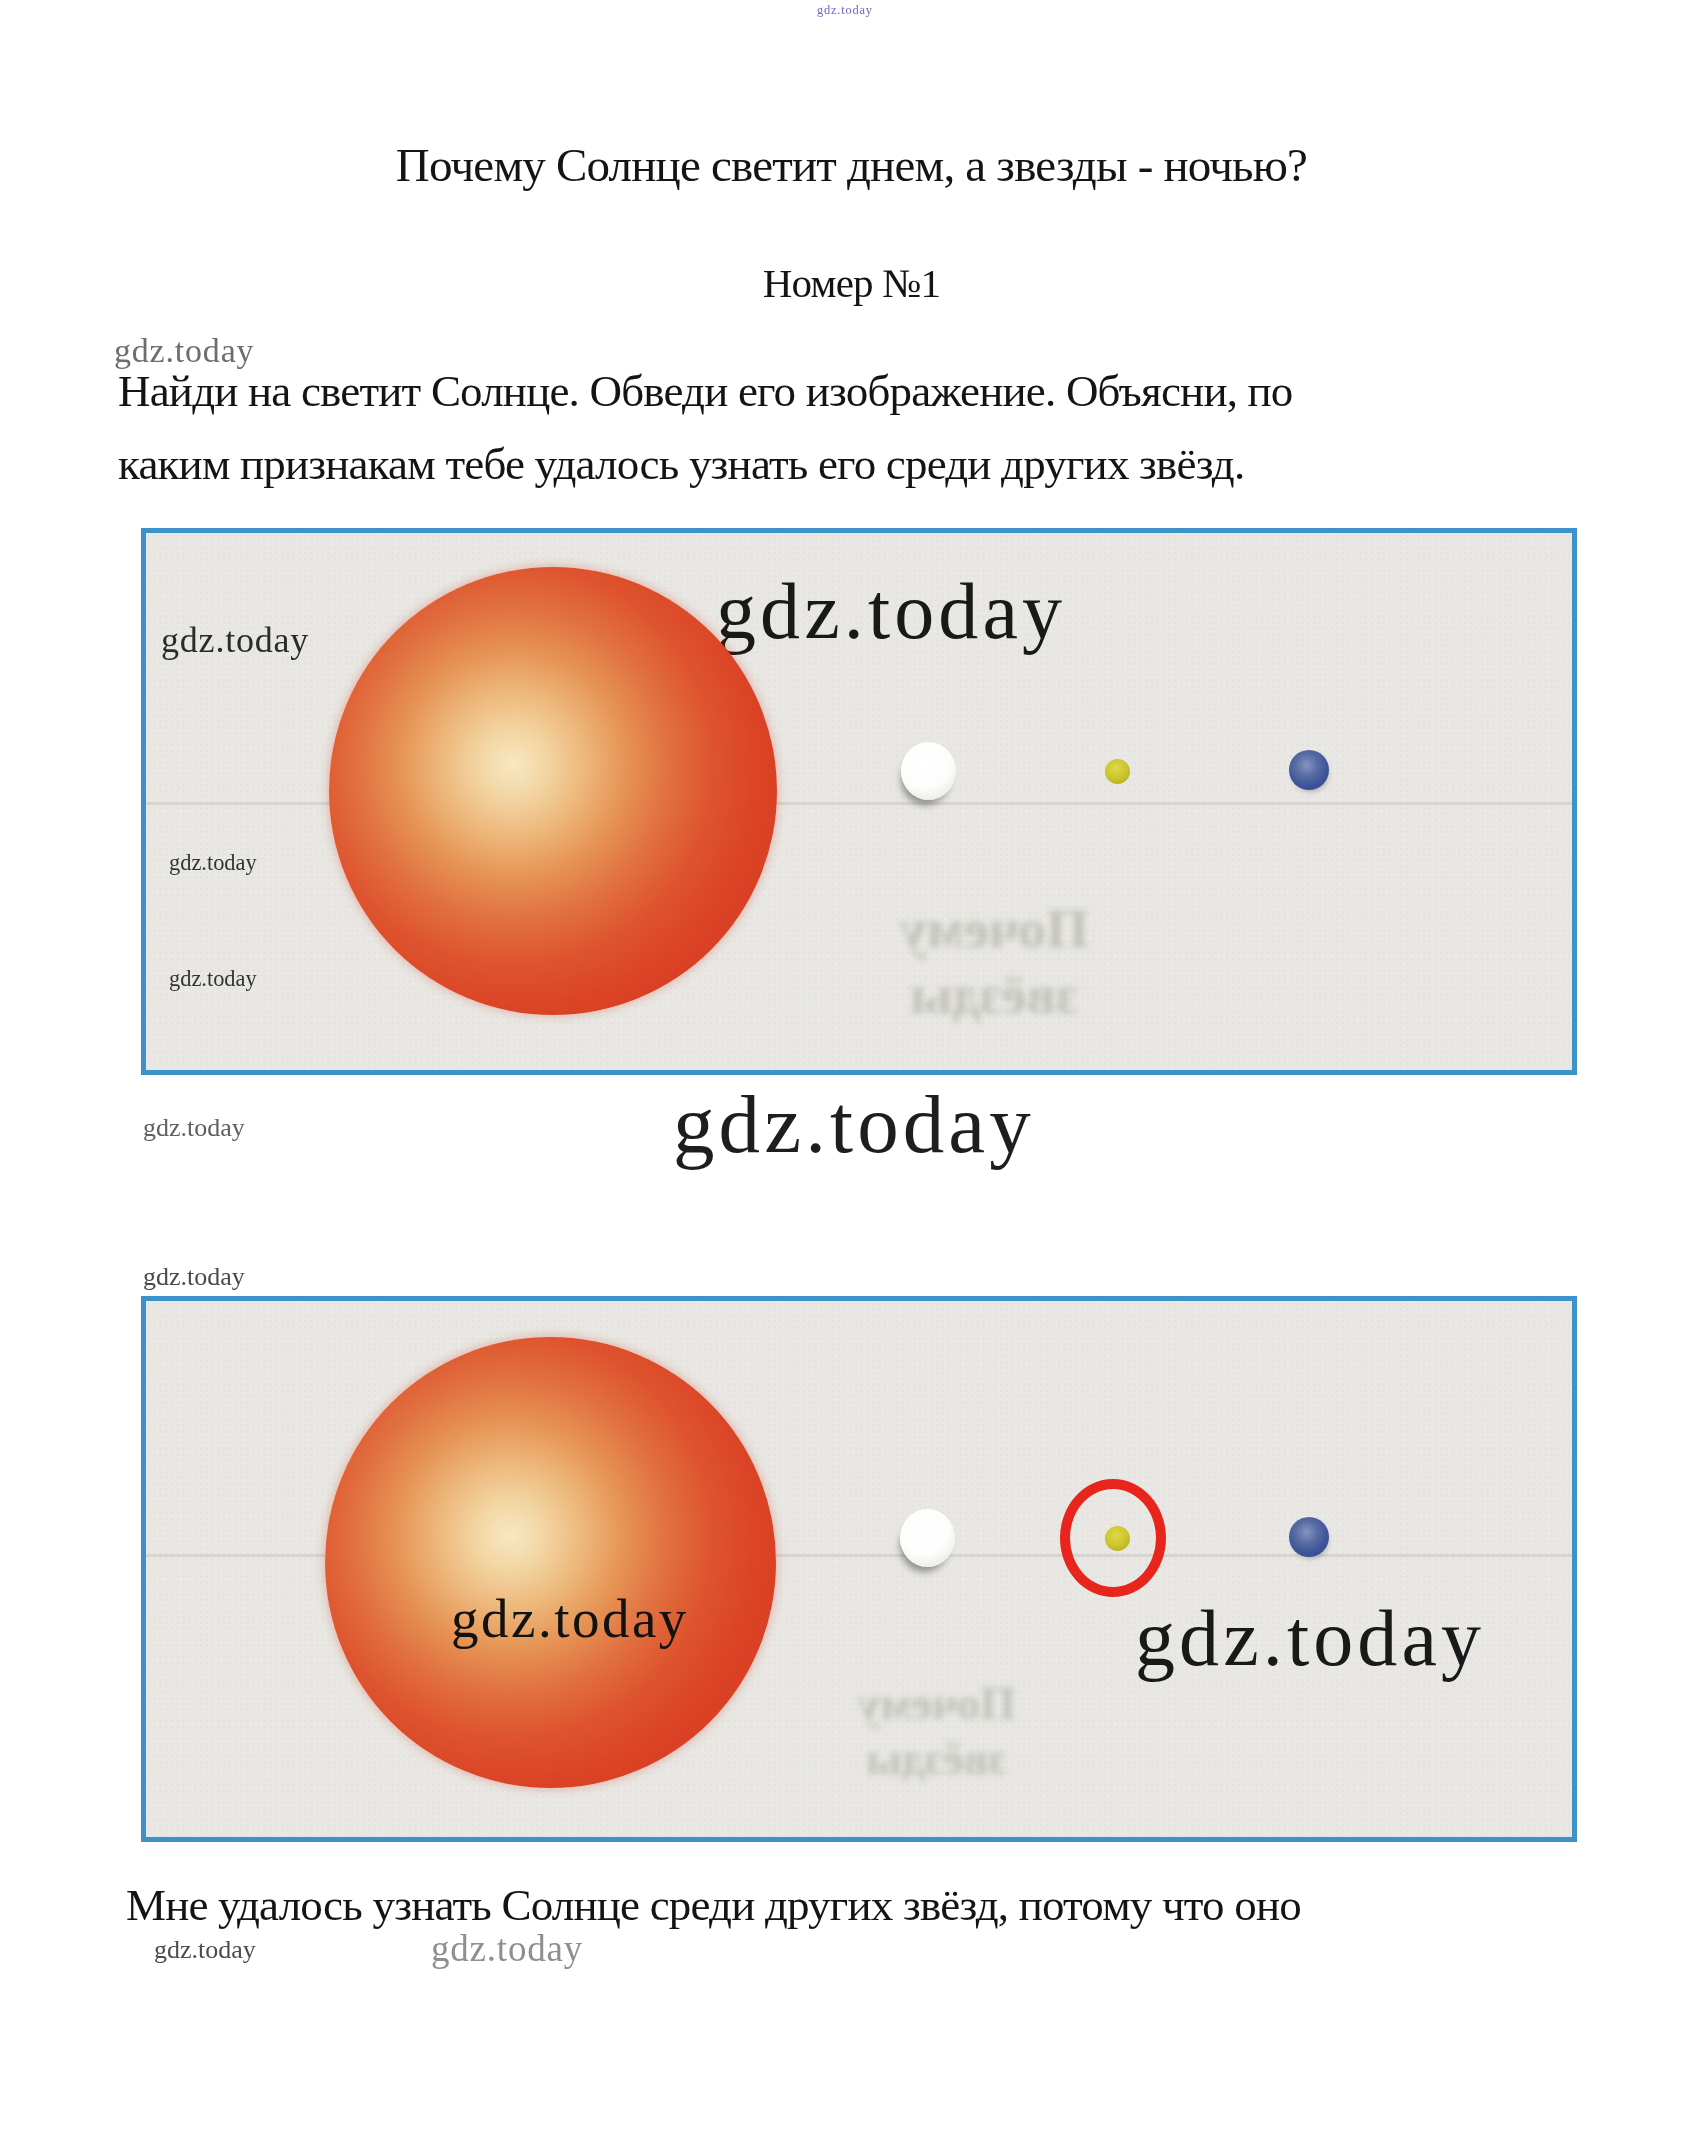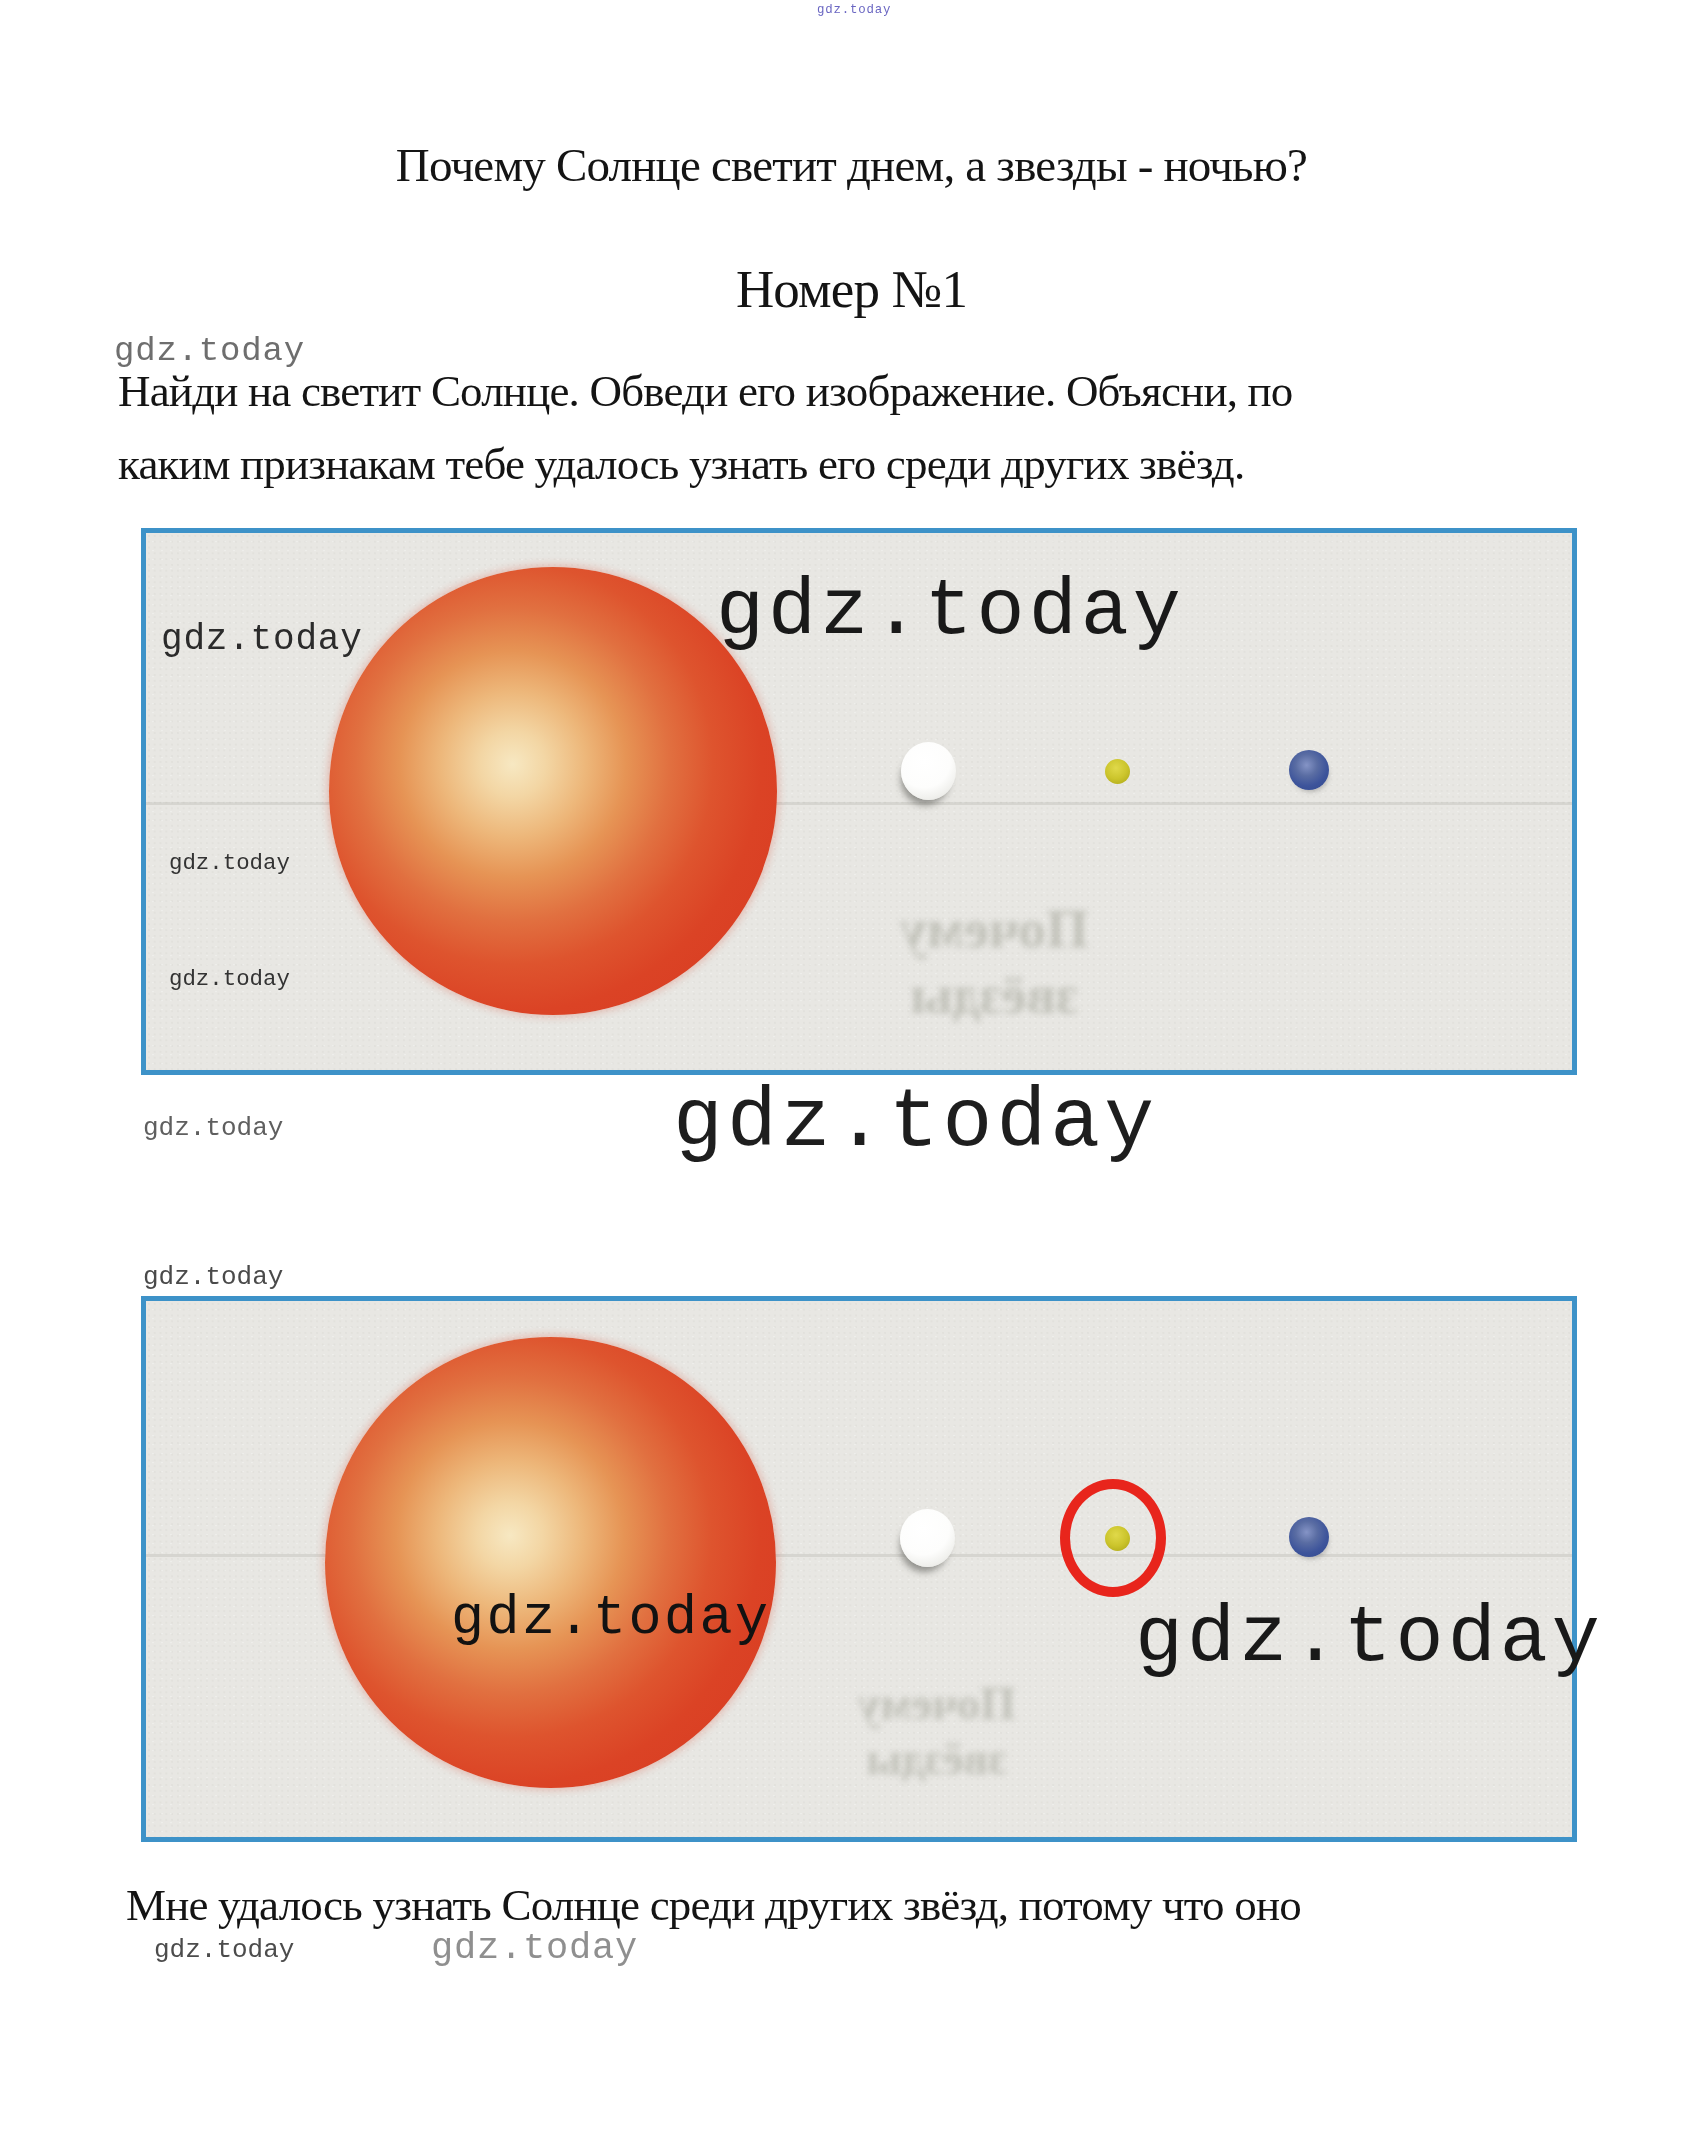--- a/index.html
+++ b/index.html
@@ -3,21 +3,21 @@
 <meta charset="utf-8">
 <style>
   html,body{margin:0;padding:0;background:#ffffff;}
   .page{
     position:relative;width:1703px;height:2151px;background:#ffffff;overflow:hidden;
     font-family:"Liberation Serif", serif;color:#151515;
   }
   .abs{position:absolute;}
   .serif{font-family:"Liberation Serif", serif;color:#141414;letter-spacing:-0.8px;white-space:nowrap;}
   .center{left:0;right:0;text-align:center;}
-  .wm{font-family:Liberation Mono, monospace;font-weight:300;white-space:nowrap;}
+  .wm{font-family:Liberation Serif, serif;font-weight:300;white-space:nowrap;}
 
   
   .figure-box{
     box-sizing:border-box;
     border:5.8px solid var(--box_border,#3d92c8);
     background-color:var(--box_background,#e8e7e3);
     background-image:
       radial-gradient(rgba(120,120,105,0.055) 0.8px, transparent 1.1px),
       radial-gradient(rgba(255,255,255,0.6) 0.8px, transparent 1px);
     background-size:5.8px 5.8px, 9px 9px;
@@ -61,21 +61,21 @@
 </style>
 </head>
 <body>
 
 <div class="page">
 
   <div class="abs wm" style="left:817px;top:2.5px;font-size:12.4px;color:#6a66c2;letter-spacing:0.8px;">gdz.today</div>
 
   <div class="abs serif center" style="top:138px;font-size:47px;">Почему Солнце светит днем, а звезды - ночью?</div>
 
-  <div class="abs serif center" style="top:259px;font-size:53px;">Номер №1</div>
+  <div class="abs serif center" style="top:259px;font-size:41px;">Номер №1</div>
 
   <div class="abs wm" style="left:114px;top:332px;font-size:34px;color:#6e6e6e;letter-spacing:0.8px;">gdz.today</div>
 
   <div class="abs serif" style="left:118px;top:365px;font-size:45px;">Найди на светит Солнце. Обведи его изображение. Объясни, по</div>
   <div class="abs serif" style="left:118px;top:438px;font-size:45px;">каким признакам тебе удалось узнать его среди других звёзд.</div>
 
   <div class="abs figure-box" style="left:141px;top:528px;width:1436px;height:547px;">
 
     <div class="scan-band" style="top:269px;"></div>
 

